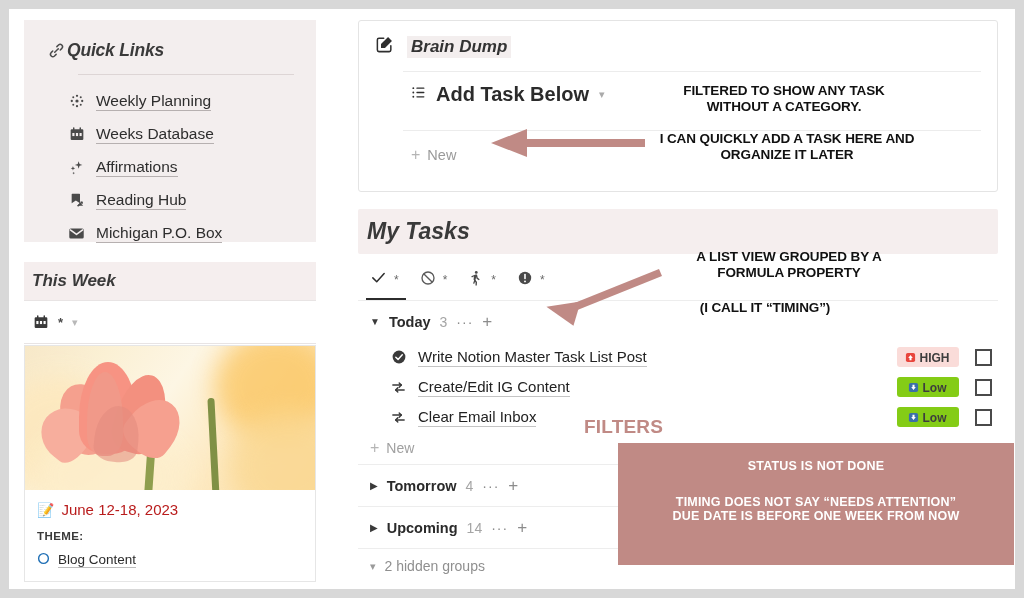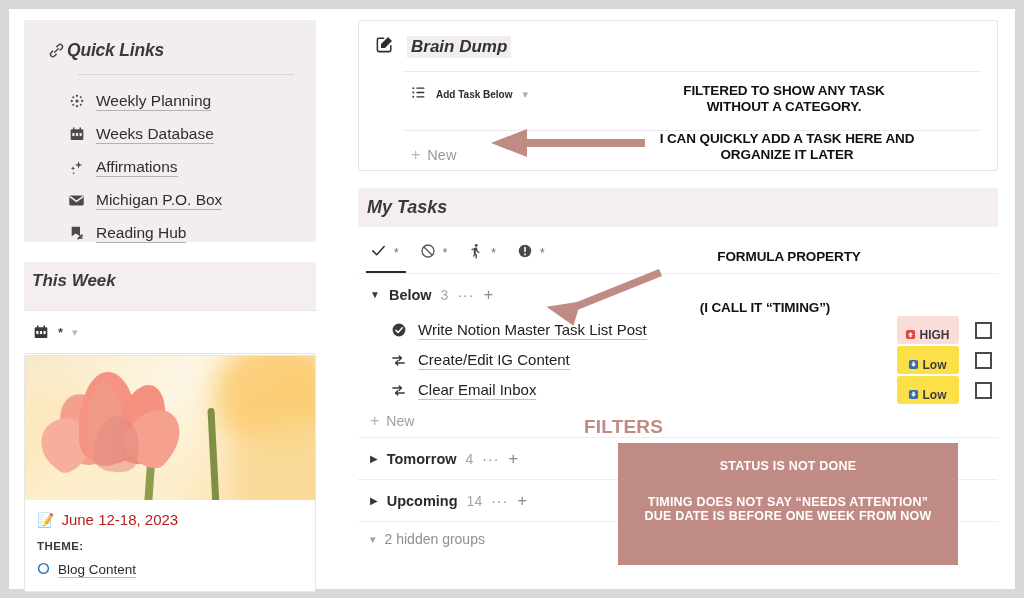--- a/index.html
+++ b/index.html
@@ -72,21 +72,21 @@
     line-height: 1.25;
   }
   .ql-icon { width: 17px; height: 17px; display: flex; align-items: center; justify-content: center; flex: 0 0 17px; }
 
   
   .panel-thisweek {
     margin-top: 15px;
   }
   .tw-title-bar {
     background: #f5eeee;
-    padding: 9px 12px 19px 8px;
+    padding: 9px 12px 9px 8px;
     margin-top: 20px;
   }
   .tw-title {
     font-size: 17px;
     font-style: italic;
     font-weight: bold;
     color: #3a3a3a;
   }
   .tw-divider { border-top: 1px solid #e8e4e4; }
   .tw-toolbar {
@@ -129,54 +129,54 @@
   #right-col {
     position: absolute;
     left: 349px; top: 11px;
     width: 640px;
   }
 
   .card-braindump {
     border: 1px solid #e4e4e4;
     border-radius: 3px;
     background: #fff;
-    height: 151px;
+    height: 172px;
   }
   .bd-header {
     display: flex; align-items: center; gap: 13px;
     padding: 14px 16px 0 16px;
   }
   .bd-title {
     font-size: 17px; font-style: italic; font-weight: bold;
     color: #333; background: #f3eeee; padding: 1px 4px;
   }
   .bd-divider { margin: 13px 16px 0 44px; border-top: 1px solid #ececec; }
   .bd-row {
     display: flex; align-items: center; gap: 10px;
     height: 45px;
     padding-left: 52px;
   }
-  .bd-row-label { font-size: 10px; font-weight: bold; color: #2b2b2b; }
+  .bd-row-label { font-size: 20px; font-weight: bold; color: #2b2b2b; }
   .bd-chevron { color: #aaa; font-size: 11px; }
   .bd-new-row {
     display: flex; align-items: center; gap: 7px;
     height: 47px;
     padding-left: 52px;
   }
   .bd-plus { color: #b5b5b5; font-size: 16px; line-height: 1; }
   .bd-new { font-size: 14.5px; color: #9a9a9a; }
 
   
   .mytasks-bar {
     margin-top: 17px;
     background: #f5eeee;
     padding: 9px 12px 9px 9px;
     border-radius: 2px;
   }
-  .mytasks-title { font-size: 18px; font-style: italic; font-weight: bold; color: #3a3a3a; }
+  .mytasks-title { font-size: 23px; font-style: italic; font-weight: bold; color: #3a3a3a; }
 
   .tabs-row {
     display: flex; align-items: center; gap: 21px;
     height: 41px;
     padding-left: 12px;
     margin-top: 5px;
     position: relative;
   }
   .tab { display: flex; align-items: center; gap: 7px; height: 100%; }
   .tab-star { font-size: 12px; color: #6a6a6a; }
@@ -208,27 +208,27 @@
     border-bottom: 1px solid #c4c4c4;
     line-height: 1.3;
   }
   .task-right {
     position: absolute; right: 0; top: 0; height: 100%;
     display: flex; align-items: center; gap: 16px;
   }
   .badge {
     display: inline-flex; align-items: center; gap: 4px;
     font-size: 12px; font-weight: bold;
-    padding: 12px 7px 2px 5px;
+    padding: 4px 7px 2px 5px;
     border-radius: 3px;
     min-width: 62px;
     justify-content: center;
   }
   .badge-high { background: #fadcd9; color: #3d3d3d; }
-  .badge-low  { background: #fde047; color: #3d3d3d; }
+  .badge-low  { background: #84cc16; color: #3d3d3d; }
   .badge-ico { font-size: 11px; line-height: 1; }
   .checkbox {
     width: 17px; height: 17px;
     border: 2px solid #4a4a4a;
     background: #fff;
     margin-right: 6px;
   }
 
   .new-row {
     display: flex; align-items: center; gap: 7px;
@@ -336,38 +336,38 @@
                 <path d="M15 3 L16.3 7 L20.3 8.3 L16.3 9.6 L15 13.6 L13.7 9.6 L9.7 8.3 L13.7 7 Z"></path>
                 <path d="M7 10 L7.8 12.4 L10.2 13.2 L7.8 14 L7 16.4 L6.2 14 L3.8 13.2 L6.2 12.4 Z"></path>
                 <path d="M8 18 L8.5 19.4 L9.9 19.9 L8.5 20.4 L8 21.8 L7.5 20.4 L6.1 19.9 L7.5 19.4 Z"></path>
               </svg>
             </span>
             <span class="ql-item-label">Affirmations</span>
           </div>
 
           <div class="ql-item">
             <span class="ql-icon">
-              <svg width="17" height="17" viewBox="0 0 24 24" fill="#4a4a4a">
-                <rect x="1.8" y="5" width="20.4" height="14" rx="2.2"></rect>
-                <path d="M2.8 6.5 L12 13.4 L21.2 6.5" fill="none" stroke="#f3eeee" stroke-width="2.2" stroke-linejoin="round"></path>
-              </svg>
-            </span>
-            <span class="ql-item-label">Michigan P.O. Box</span>
-          </div>
-
-          <div class="ql-item">
-            <span class="ql-icon">
               <svg width="16" height="16" viewBox="0 0 24 24" fill="#4a4a4a">
                 <path d="M5 2.5 h10.5 a1 1 0 0 1 1 1 V17 l-6.2 -4.3 L4 17 V3.5 a1 1 0 0 1 1 -1 Z"></path>
                 <path d="M13.5 17.5 L20 17.5 L20 24 Z" transform="rotate(-45 16.8 20.8)"></path>
                 <path d="M13 21.5 L20 14.5" stroke="#4a4a4a" stroke-width="2.2"></path>
                 <path d="M16.5 14.5 L20.5 14.5 L20.5 18.5 Z"></path>
               </svg>
             </span>
             <span class="ql-item-label">Reading Hub</span>
+          </div>
+
+          <div class="ql-item">
+            <span class="ql-icon">
+              <svg width="17" height="17" viewBox="0 0 24 24" fill="#4a4a4a">
+                <rect x="1.8" y="5" width="20.4" height="14" rx="2.2"></rect>
+                <path d="M2.8 6.5 L12 13.4 L21.2 6.5" fill="none" stroke="#f3eeee" stroke-width="2.2" stroke-linejoin="round"></path>
+              </svg>
+            </span>
+            <span class="ql-item-label">Michigan P.O. Box</span>
           </div>
 
         </div>
       </div>
 
       <div class="panel-thisweek">
         <div class="tw-title-bar">
           <span class="tw-title">This Week</span>
         </div>
         <div class="tw-divider"></div>
@@ -503,21 +503,21 @@
             </svg>
           </span>
           <span class="tab-star">*</span>
         </div>
         <div class="tab-underline"></div>
       </div>
       <div class="tabs-sep"></div>
 
       <div class="group-row">
         <span class="group-caret">▼</span>
-        <span class="group-name">Below</span>
+        <span class="group-name">Today</span>
         <span class="group-count">3</span>
         <span class="group-dots">···</span>
         <span class="group-plus">+</span>
       </div>
 
       <div class="task-row">
         <span class="task-icon">
           <svg width="16" height="16" viewBox="0 0 24 24">
             <circle cx="12" cy="12" r="9.6" fill="#3a3a3a"></circle>
             <path d="M7.2 12.3 L10.6 15.6 L16.9 8.8" fill="none" stroke="#fff" stroke-width="2.2" stroke-linecap="round" stroke-linejoin="round"></path>
@@ -631,29 +631,30 @@
       <div>FILTERED TO SHOW ANY TASK</div>
       <div>WITHOUT A CATEGORY.</div>
     </div>
 
     <svg class="arrow" style="left:524px; top:258px; width:130px; height:56px;" viewBox="0 0 130 56">
       <path d="M126 2 L129 9 L32 48 L29 41 Z" fill="#c08a85"></path>
       <path d="M39 28 L47 52 L14 52 Z" fill="#c08a85" transform="rotate(35 33 45)"></path>
     </svg>
 
     <div class="anno" style="left:640px; top:240px; width:280px;">
+      <div>A LIST VIEW GROUPED BY A</div>
       <div>FORMULA PROPERTY</div>
     </div>
 
     <div class="anno" style="left:616px; top:291px; width:280px;">
       <div>(I CALL IT “TIMING”)</div>
     </div>
 
     <div id="anno-filter-title" style="left:575px; top:407px;">FILTERS</div>
 
-    <div id="filters-box" style="left:609px; top:434px; width:340px; height:122px; padding-top:16px;">
+    <div id="filters-box" style="left:609px; top:434px; width:396px; height:122px; padding-top:16px;">
       <div class="fline" style="margin-bottom:22px;">STATUS IS NOT DONE</div>
       <div class="fline">TIMING DOES NOT SAY “NEEDS ATTENTION”</div>
       <div class="fline" style="margin-bottom:22px;">DUE DATE IS BEFORE ONE WEEK FROM NOW</div>
     </div>
 
   </div>
 </div>
 
 </body></html>

